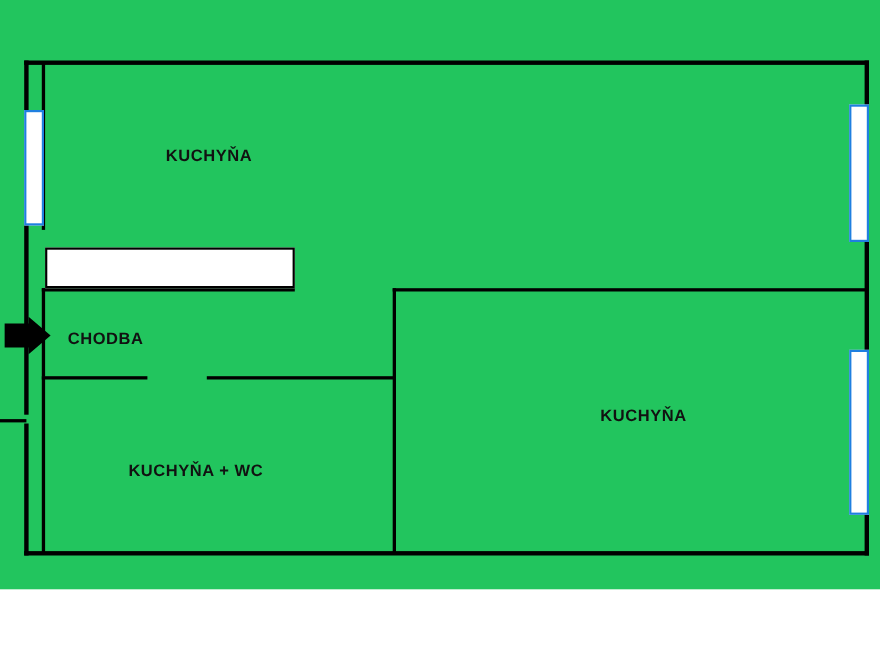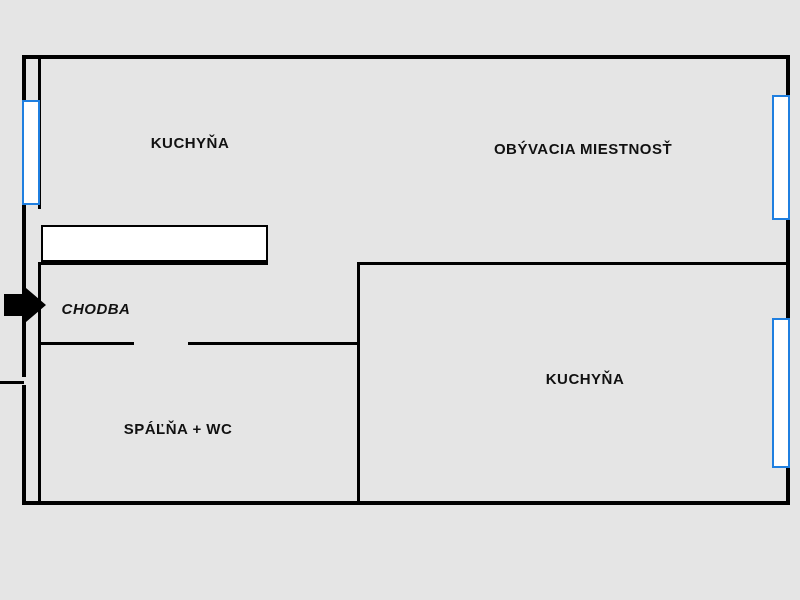--- a/index.html
+++ b/index.html
@@ -6,22 +6,22 @@
     margin: 0;
     padding: 0;
     background: #ffffff;
   }
   body {
     font-family: "Liberation Sans", sans-serif;
   }
   #canvas {
     position: relative;
     width: 800px;
-    height: 600px;
-    background: #e5e5e5;
+    height: 536px;
+    background: #22c55e;
     overflow: hidden;
   }
   .wall {
     position: absolute;
     background: #000000;
   }
   .window {
     position: absolute;
     border: 2px solid #1f7fe0;
     background: #ffffff;
@@ -83,21 +83,20 @@
   <div class="window" style="left:772px; top:95px; width:18px; height:125px;"></div>
 
   <div class="window" style="left:772px; top:318px; width:18px; height:150px;"></div>
 
   <svg class="arrow" style="left:4px; top:288px;" width="44" height="34" viewBox="0 0 44 34">
     <polygon points="0,6 22,6 22,0 42,17 22,34 22,28 0,28" fill="#000000"></polygon>
   </svg>
 
   <div class="room-label" style="left:190px; top:142px;">KUCHYŇA</div>
 
-  <div class="room-label" style="left:583px; top:148px;">OBÝVACIA MIESTNOSŤ</div>
 
-  <div class="room-label" style="left:96px; top:308px;font-style:italic;">CHODBA</div>
+  <div class="room-label" style="left:96px; top:308px;">CHODBA</div>
 
   <div class="room-label" style="left:585px; top:378px;">KUCHYŇA</div>
 
-  <div class="room-label" style="left:178px; top:428px;">SPÁĽŇA + WC</div>
+  <div class="room-label" style="left:178px; top:428px;">KUCHYŇA + WC</div>
 
 </div>
 
 </body></html>

